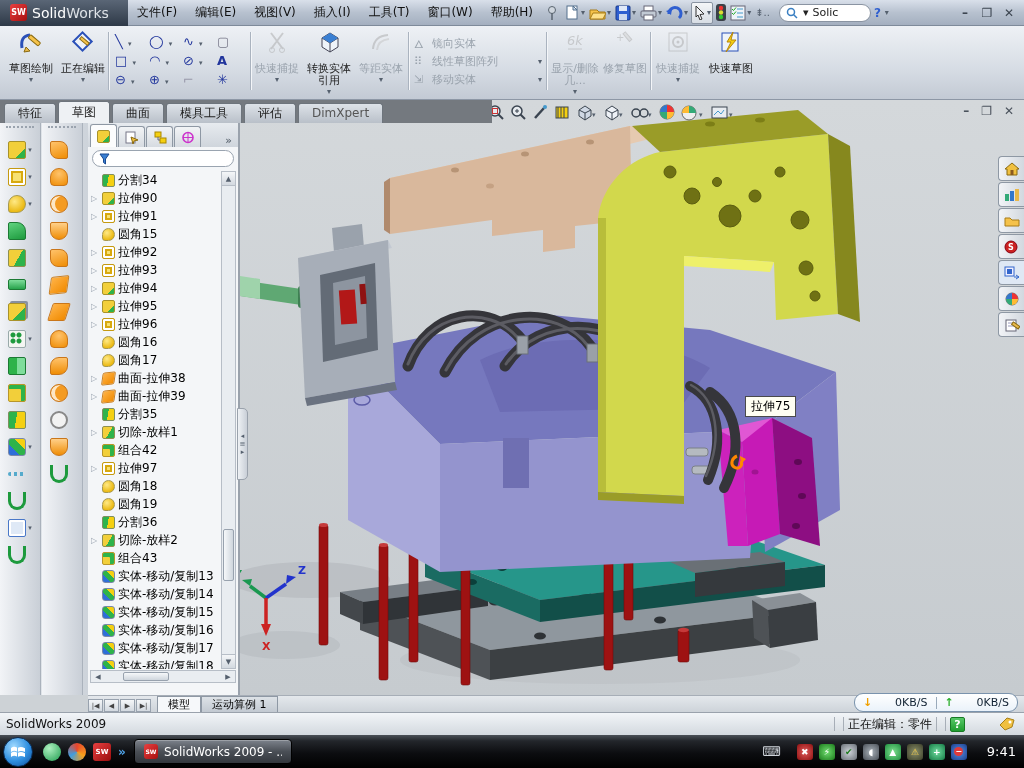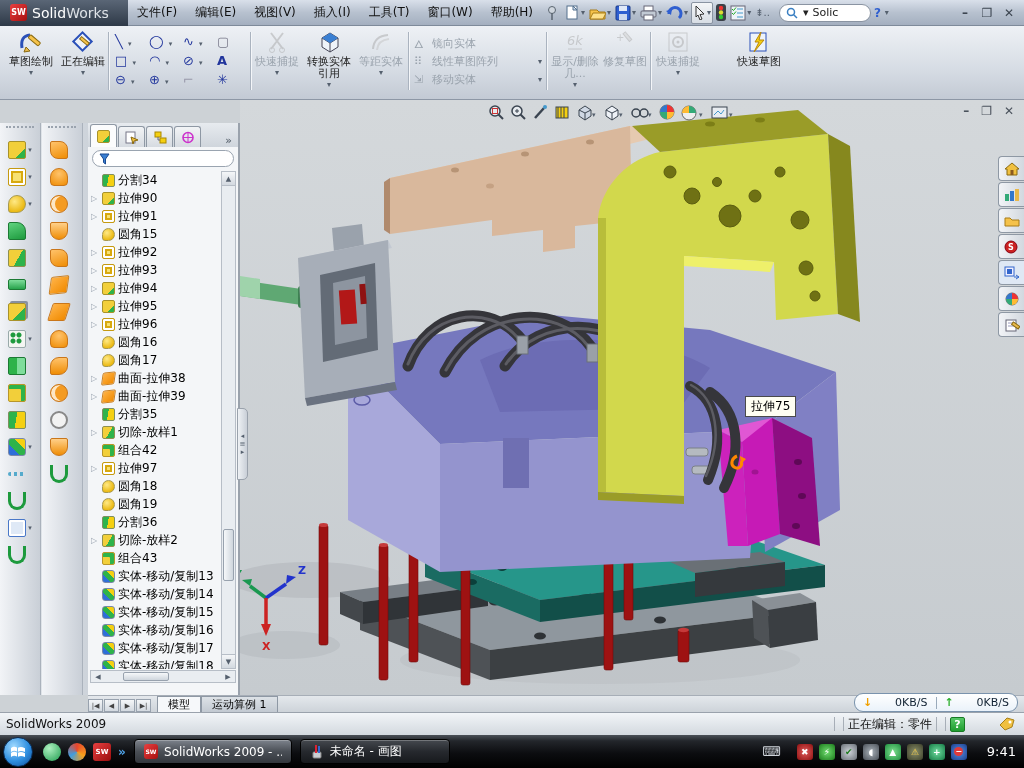--- a/index.html
+++ b/index.html
@@ -18,21 +18,21 @@
   .tbtn{display:flex;align-items:center;height:22px;padding:0 1px}
   .car{color:#55606e;font-size:8px;margin-left:1px}
   #searchbox{display:flex;align-items:center;background:#fff;border:1px solid #8a94a2;border-radius:9px;height:18px;width:92px;padding:0 6px;gap:4px;margin-left:6px}
   #searchbox span{font-size:11px;color:#222}
   .winbtn{width:22px;height:18px;display:flex;align-items:center;justify-content:center;color:#3c4550;font-size:12px;font-weight:bold}
 
   
   #ribbon{position:absolute;left:0;top:26px;width:1024px;height:74px;background:linear-gradient(#eef1f5,#d6dce4 60%,#c3cad4);border-bottom:1px solid #8d97a5}
   .rgroup{position:absolute;top:3px;height:66px;text-align:center}
   .ric{height:26px;display:flex;align-items:center;justify-content:center}
-  .rlab{font-size:11px;line-height:12px;color:#222;margin-top:1px}
+  .rlab{font-size:11px;line-height:12px;color:#222;margin-top:8px}
   .rcaret{font-size:8px;color:#55606e}
   .dis .rlab{color:#9aa3ad}
   .dis svg{opacity:.45;filter:grayscale(1)}
   .vsep{position:absolute;top:6px;height:58px;width:1px;background:#aab3bf;box-shadow:1px 0 0 #f4f6f9}
   .sgrid{position:absolute;top:6px;display:grid;grid-template-columns:34px 34px 34px 22px;grid-auto-rows:19px;align-items:center}
   .sg{color:#21359c;font-size:13px;text-align:left;padding-left:2px;white-space:nowrap}
   .sg .car{font-size:7px}
   .rrows{position:absolute;top:8px}
   .rrow{display:flex;align-items:center;height:18px;gap:4px;font-size:11px;color:#9aa3ad;white-space:nowrap}
   .rri{color:#9aa3ad;font-size:11px;width:14px}
@@ -356,31 +356,40 @@
       <div class="ric">
           <svg width="22" height="22">
             <rect x="2" y="2" width="18" height="18" fill="none" stroke="#9aa3ad"></rect>
             <circle cx="11" cy="11" r="5" fill="none" stroke="#9aa3ad" stroke-width="2"></circle>
             <circle cx="11" cy="11" r="1.5" fill="#9aa3ad"></circle>
           </svg>
         </div>
       <div class="rlab">快速捕捉</div>
         <div class="rcaret">▾</div>
     </div>
-    <div class="rgroup" style="left:734px;width:50px">
+    <div class="rgroup" style="left:706px;width:50px">
       <div class="ric">
           <svg width="24" height="24">
             <rect x="3" y="3" width="16" height="18" fill="#eef3f9" stroke="#2a50b8"></rect>
             <path d="M14 2 L8 12 L12 12 L7 22 L17 10 L12 10 Z" fill="#f5d011" stroke="#b8860b"></path>
           </svg>
         </div>
       <div class="rlab">快速草图</div>
     </div>
   </div>
 
+  <div id="tabstrip">
+
+  <div class="ctab">特征</div>
+      <div class="ctab active">草图</div>
+      <div class="ctab">曲面</div>
+      <div class="ctab">模具工具</div>
+      <div class="ctab">评估</div>
+      <div class="ctab gray">DimXpert</div>
+    </div>
 
   <div id="viewport">
     <svg width="784" height="595" viewBox="0 0 784 595">
 
       <ellipse cx="70" cy="480" rx="80" ry="18" fill="#b6bbbf" opacity="0.7"></ellipse>
       <ellipse cx="45" cy="545" rx="55" ry="14" fill="#b6bbbf" opacity="0.6"></ellipse>
       <ellipse cx="360" cy="560" rx="200" ry="24" fill="#b9bec2" opacity="0.5"></ellipse>
 
       <g>
         <polygon points="120,500 430,465 560,512 250,550" fill="#8f979e"></polygon>
@@ -1061,28 +1070,20 @@
     <div id="quick">
       <span class="ql ql-g"></span>
       <span class="ql ql-o"></span>
       <span class="ql ql-sw">SW</span>
       <span class="chev">»</span>
     </div>
     <div class="taskbtn active" style="width:158px">
       <span class="swcube" style="width:15px;height:15px;font-size:6px">SW</span>
       <span style="white-space:nowrap;overflow:hidden">SolidWorks 2009 - ...</span>
     </div>
-    <div class="taskbtn idle" style="width:150px">
-      <svg width="14" height="15">
-          <rect x="3" y="8" width="8" height="6" rx="1" fill="#c9ced4" stroke="#888"></rect>
-          <rect x="5" y="1" width="2" height="8" fill="#d23"></rect>
-          <rect x="8" y="2" width="2" height="7" fill="#36c"></rect>
-        </svg>
-      <span style="white-space:nowrap;overflow:hidden">未命名 - 画图</span>
-    </div>
     <div id="tray">
       <span class="kbd">⌨</span>
       <span class="tri" style="background:radial-gradient(#e05a5a,#8e1111)">✖</span>
       <span class="tri" style="background:radial-gradient(#6fdc6f,#1b7a1b)">⚡</span>
       <span class="tri" style="background:radial-gradient(#cfd4da,#6a7078);color:#1b7a1b">✔</span>
       <span class="tri" style="background:radial-gradient(#aab2ba,#4a5058)">◖</span>
       <span class="tri" style="background:radial-gradient(#7fe08f,#1f8f3f)">▲</span>
       <span class="tri" style="background:radial-gradient(#8a8f6a,#3c3f2a);color:#ffd24a">⚠</span>
       <span class="tri" style="background:radial-gradient(#6fdc9f,#157a45)">+</span>
       <span class="tri" style="background:radial-gradient(#5a8fe0,#1a3f8e)">

